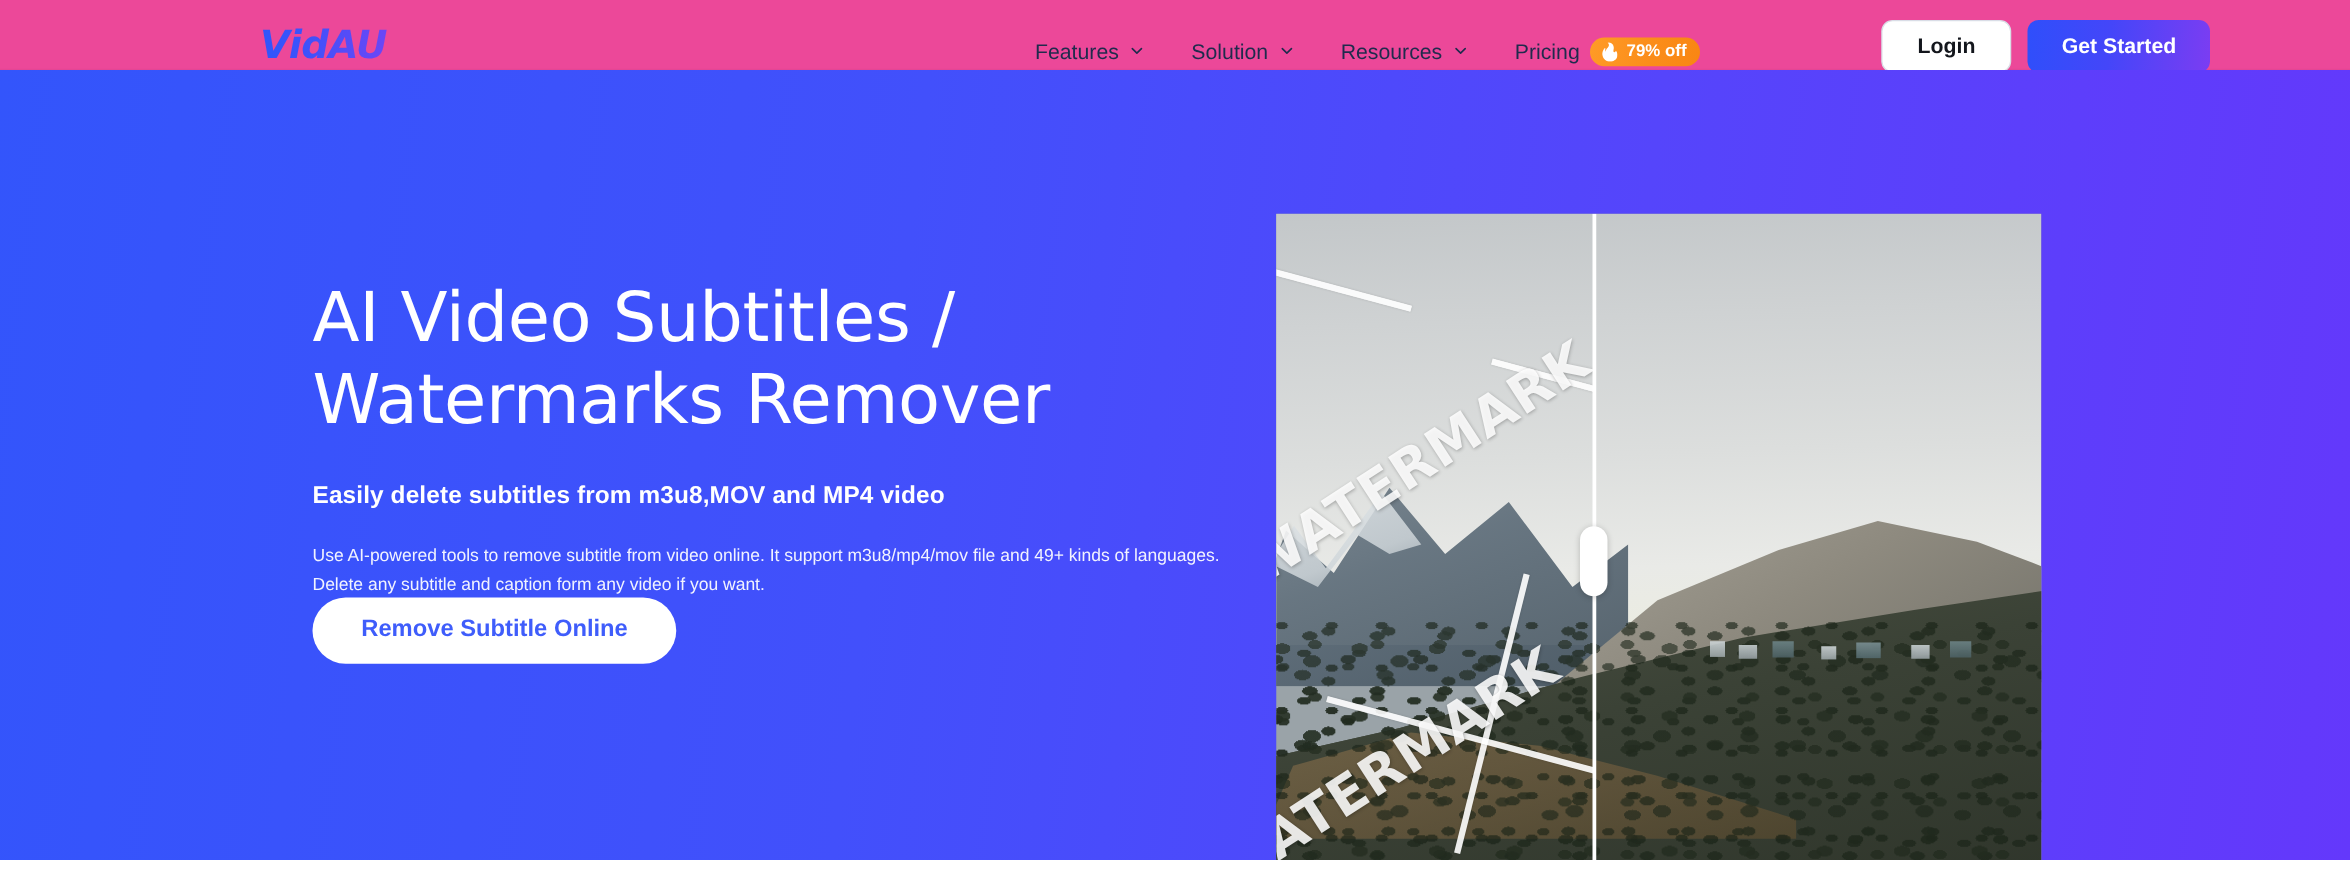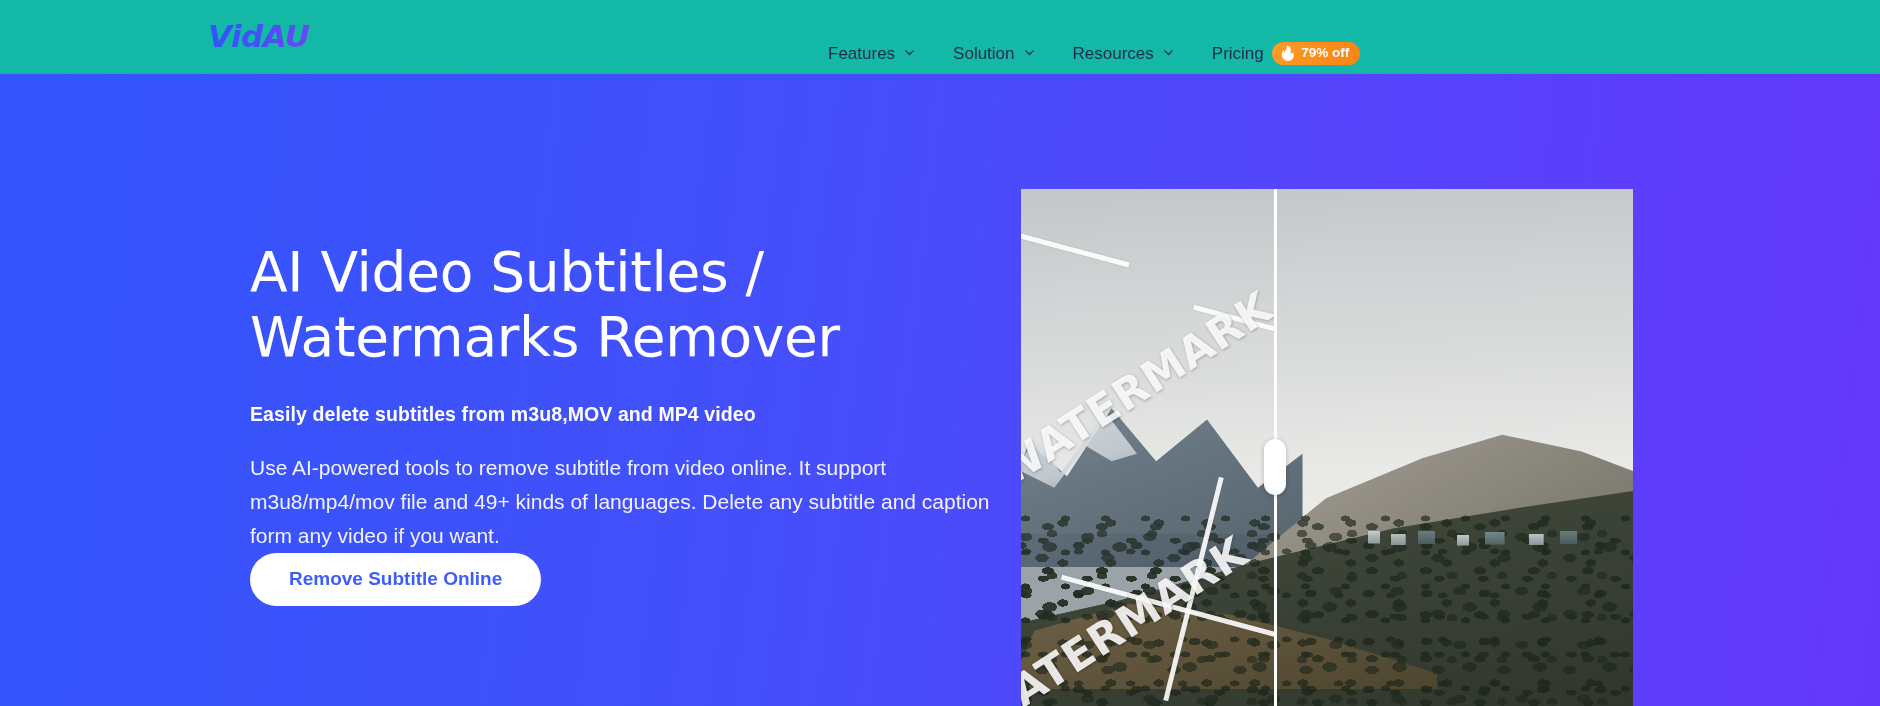--- a/index.html
+++ b/index.html
@@ -5,22 +5,22 @@
   * { margin:0; padding:0; box-sizing:border-box; }
   html, body { width:1880px; height:706px; overflow:hidden; }
   body {
     font-family:"Liberation Sans", sans-serif;
     background:#ffffff;
   }
 
   
   .header {
     position:relative;
-    height:74px;
-    background:#14b8a6;
+    height:56px;
+    background:#ec4899;
     display:flex;
     align-items:center;
     width:100%;
     border-bottom:1px solid rgba(0,0,0,0.03);
   }
   .logo {
     position:absolute;
     left:208px;
     top:18px;
     font-size:31px;
@@ -31,21 +31,21 @@
     -webkit-background-clip:text;
     background-clip:text;
     -webkit-text-fill-color:transparent;
     color:#4a4df8;
     font-family:"DejaVu Sans", sans-serif;
   }
 
   .nav {
     position:absolute;
     left:828px;
-    top:16px;
+    top:4px;
     height:74px;
     display:flex;
     align-items:center;
     gap:38px;
   }
   .nav-item {
     display:flex;
     align-items:center;
     gap:9px;
     font-size:17px;
@@ -137,21 +137,21 @@
   }
   .hero-sub {
     margin-top:32px;
     font-size:19.5px;
     font-weight:700;
     color:#ffffff;
     letter-spacing:0.1px;
   }
   .hero-desc {
     margin-top:25px;
-    font-size:21px;
+    font-size:14px;
     line-height:1.62;
     color:rgba(255,255,255,0.93);
     width:740px;
   }
   .btn-cta {
     display:inline-block;
     background:#ffffff;
     color:#3f5dfb;
     font-size:19px;
     font-weight:700;
@@ -328,20 +328,24 @@
     <div class="nav-item pricing-wrap">
       <span>Pricing</span>
       <span class="badge-off">
         <span class="fire">🔥</span>
         <span>79% off</span>
       </span>
     </div>
 
   </nav>
 
+  <div class="actions">
+    <button class="btn-login">Login</button>
+    <button class="btn-get">Get Started</button>
+  </div>
 
 </div>
 
 <section class="hero">
 
   <div class="hero-left">
     <h1 class="hero-title">AI Video Subtitles /
 Watermarks Remover</h1>
     <h2 class="hero-sub">Easily delete subtitles from m3u8,MOV and MP4 video</h2>
     <p class="hero-desc">Use AI-powered tools to remove subtitle from video online. It support m3u8/mp4/mov file and 49+ kinds of languages. Delete any subtitle and caption form any video if you want.</p>

